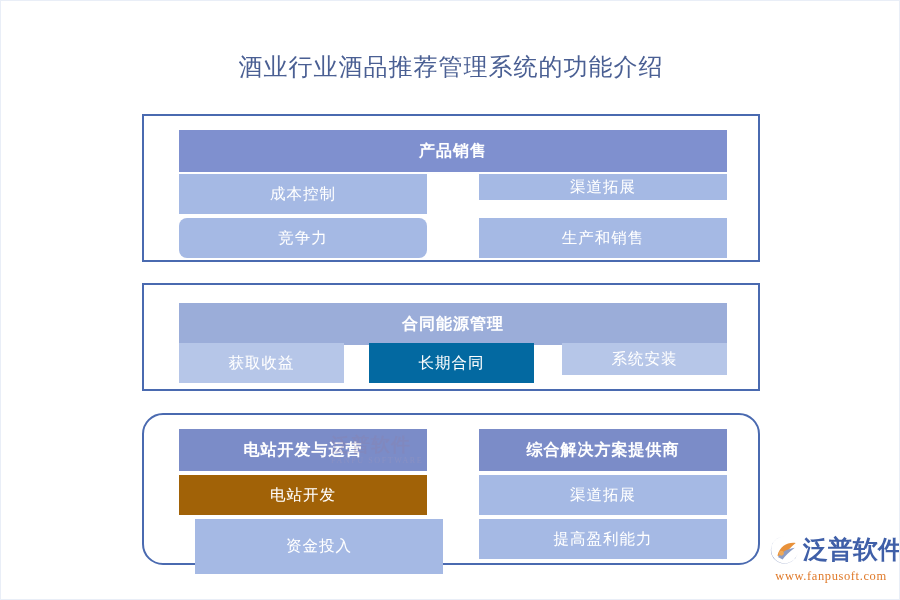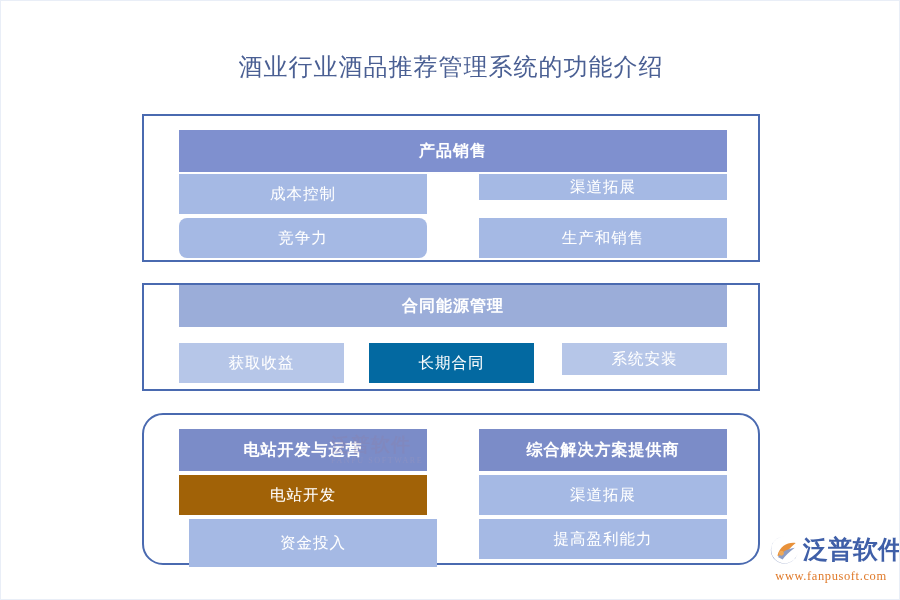--- a/index.html
+++ b/index.html
@@ -81,31 +81,31 @@
   }
 
   
   #g0-banner { left: 35px;  top: 14px; width: 548px; height: 42px; background: #7f90cf; }
   #g0-chip-0 { left: 35px;  top: 58px; width: 248px; height: 40px; background: #a5b9e4; }
   #g0-chip-1 { left: 335px; top: 58px; width: 248px; height: 26px; background: #a5b9e4; }
   #g0-chip-2 { left: 35px;  top: 102px; width: 248px; height: 40px; background: #a5b9e4; border-radius: 8px; }
   #g0-chip-3 { left: 335px; top: 102px; width: 248px; height: 40px; background: #a5b9e4; }
 
   
-  #g1-banner { left: 35px;  top: 0; width: 548px; height: 42px; background: #9badd9; }
+  #g1-banner { left: 35px;  top: 18px; width: 548px; height: 42px; background: #9badd9; }
   #g1-chip-0 { left: 35px;  top: 58px; width: 165px; height: 40px; background: #b6c6e8; }
   #g1-chip-1 { left: 225px; top: 58px; width: 165px; height: 40px; background: #0369a1; }
   #g1-chip-2 { left: 418px; top: 58px; width: 165px; height: 32px; background: #b6c6e8; }
 
   
   #g2-banner-0 { left: 35px;  top: 14px;  width: 248px; height: 42px; background: #7b8cc8; }
   #g2-banner-1 { left: 335px; top: 14px;  width: 248px; height: 42px; background: #7b8cc8; }
   #g2-chip-0   { left: 35px;  top: 60px;  width: 248px; height: 40px; background: #a16207; }
   #g2-chip-1   { left: 335px; top: 60px;  width: 248px; height: 40px; background: #a5b9e4; }
-  #g2-chip-2   { left: 45px;  top: 104px; width: 248px; height: 48px; background: #a5b9e4; }
+  #g2-chip-2   { left: 51px;  top: 104px; width: 248px; height: 55px; background: #a5b9e4; }
   #g2-chip-3   { left: 335px; top: 104px; width: 248px; height: 40px; background: #a5b9e4; }
 
   
   .watermark {
     position: absolute;
     left: 330px;
     top: 424px;
     width: 170px;
     height: 52px;
     pointer-events: none;

